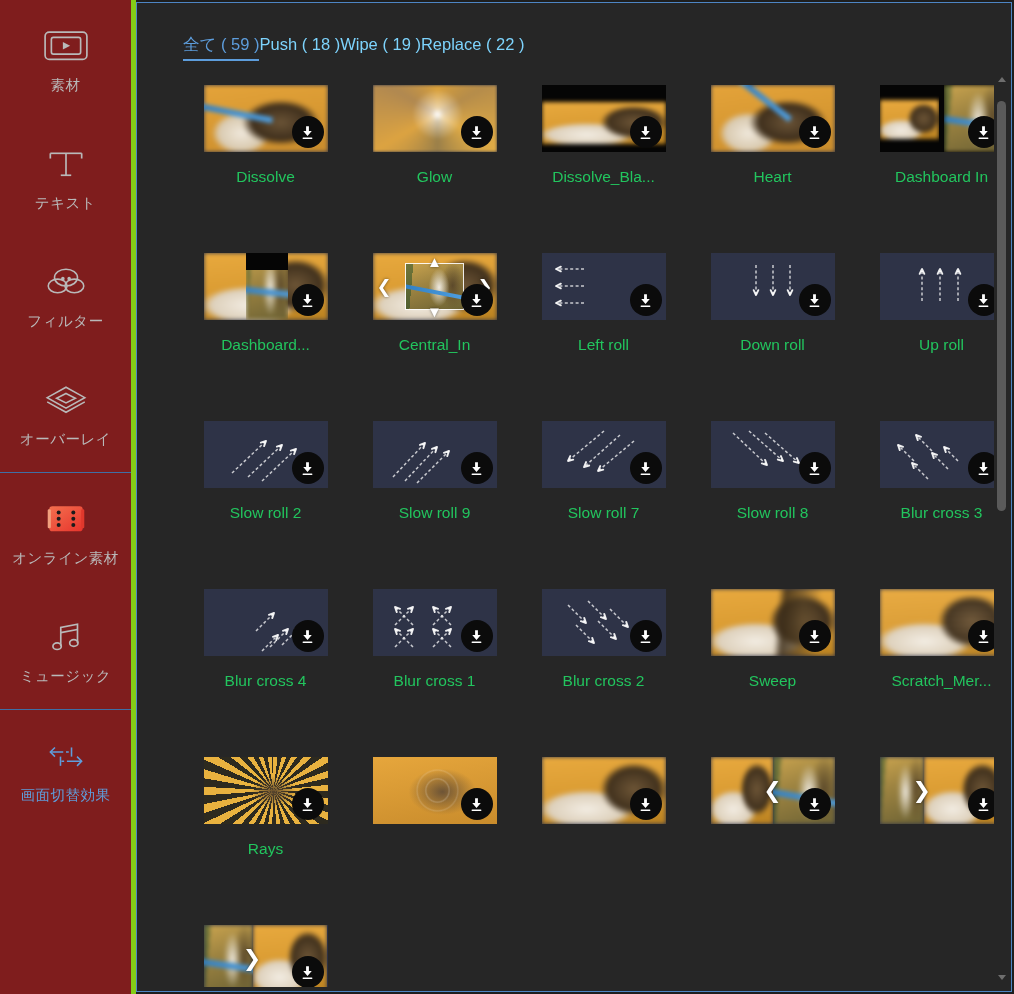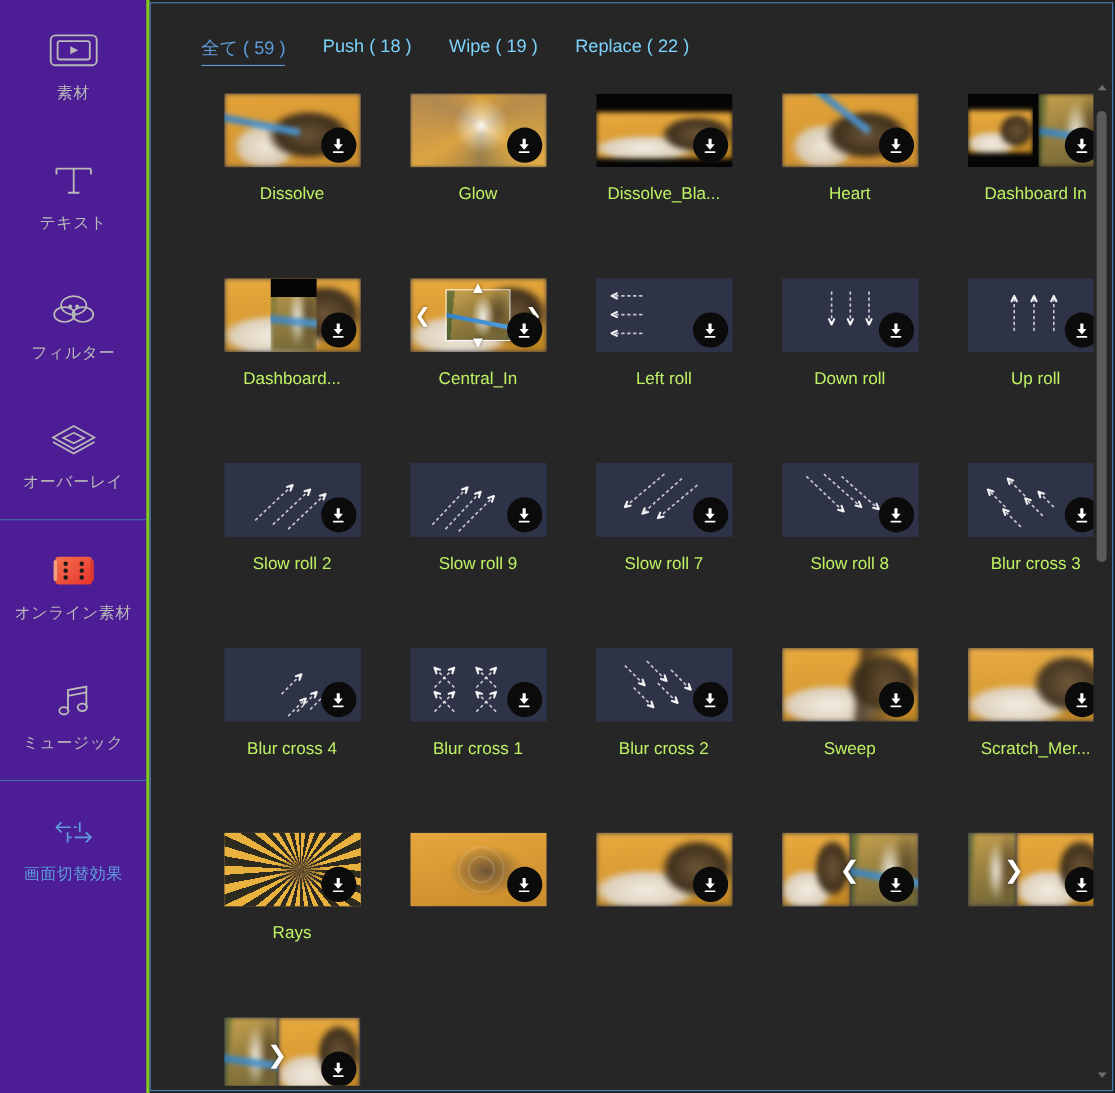--- a/index.html
+++ b/index.html
@@ -7,24 +7,24 @@
     width: 1014px; height: 994px;
     background: #1c1c1c;
     font-family: "Liberation Sans", "DejaVu Sans", sans-serif;
     overflow: hidden;
   }
   #app { position: relative; width: 1014px; height: 994px; display: flex; background:#1e1e1e; }
 
   
   #sidebar {
     width: 136px; height: 994px;
-    background: #4c1d95;
+    background: #7f1d1d;
     position: relative;
     flex: 0 0 136px;
-    border-right: 3px solid #84cc16;
+    border-right: 5px solid #84cc16;
   }
   .side-group { position: relative; }
   .side-group + .side-group { border-top: 1px solid #3f6fa5; }
   .side-item {
     height: 118px;
     display: flex; flex-direction: column;
     align-items: center; justify-content: center;
     gap: 11px;
     color: #b9b9b9;
     cursor: pointer;
@@ -38,22 +38,21 @@
   
   #main {
     position: relative;
     flex: 1 1 auto;
     margin: 2px 2px 2px 0;
     border: 1.5px solid #4d85c4;
     background: #262626;
     overflow: hidden;
   }
   #tabs {
-    display: flex; align-items: flex-start;
-    gap: 34px;
+    display: flex; align-items: center;
     padding: 30px 0 8px 46px;
     height: 66px;
   }
   .tab {
     position: relative;
     font-size: 16.5px;
     color: #7dd3fc;
     cursor: pointer;
     padding-bottom: 5px;
     white-space: nowrap;
@@ -85,21 +84,21 @@
   .thumb {
     position: relative;
     width: 124px; height: 67px;
     margin-top: 16px;
     overflow: hidden;
     background: #2c3145;
   }
   .cap {
     margin-top: 17px;
     font-size: 15.5px;
-    color: #bef264;
+    color: #22c55e;
     white-space: nowrap;
     text-align: center;
     line-height: 1;
   }
   
   .dl {
     position: absolute;
     right: 4px; bottom: 4px;
     width: 32px; height: 32px;
     border-radius: 50%;

